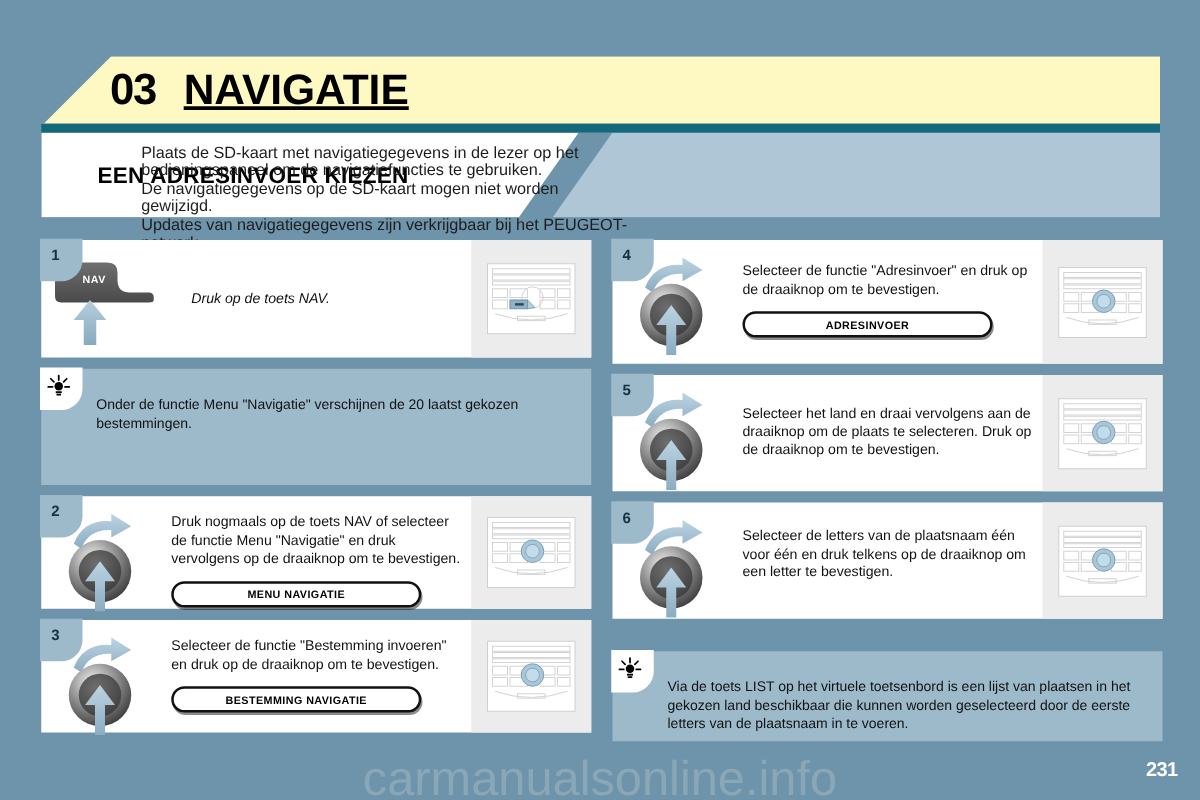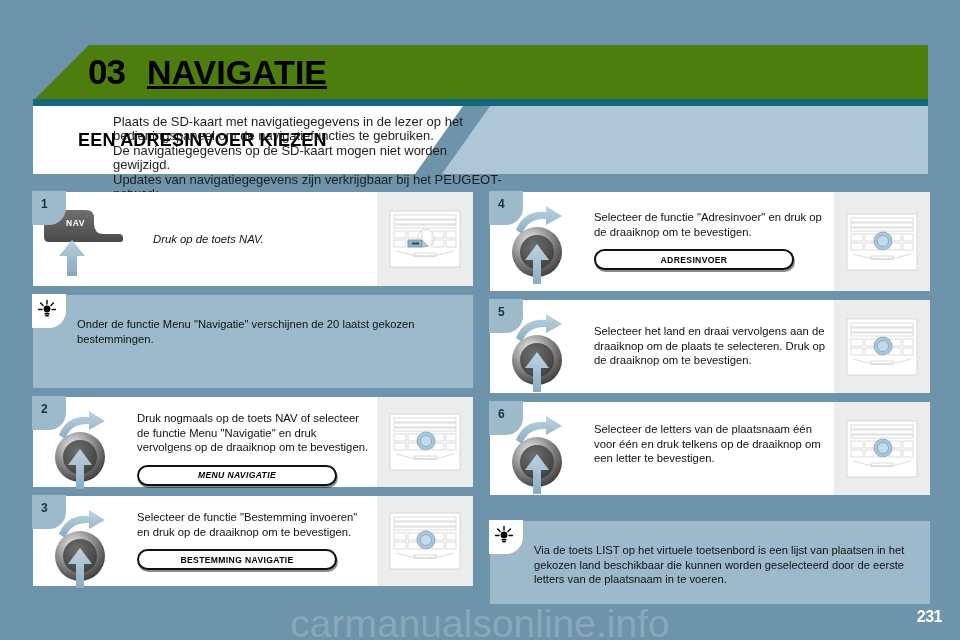--- a/index.html
+++ b/index.html
@@ -40,21 +40,21 @@
     letter-spacing: -0.5px;
   }
 
   
   .chapter-band {
     position: absolute;
     left: 33px;
     top: 45px;
     width: 895px;
     height: 54px;
-    background: #4d7c0f;
+    background: #fef9c3;
     z-index: 2;
     -webkit-clip-path: polygon(56px 0, 100% 0, 100% 100%, 0 100%, 0 56px);
     clip-path: polygon(56px 0, 100% 0, 100% 100%, 0 100%, 0 56px);
     text-align: center;
   }
   .chapter-inner {
     display: flex;
     align-items: center;
     height: 100%;
     padding-left: 55px;
@@ -213,21 +213,21 @@
     display: flex;
     align-items: center;
     justify-content: center;
     font-size: 8.6px;
     font-weight: bold;
     letter-spacing: 0.35px;
     color: #000;
     background: #fff;
     box-shadow: 1px 2px 0 rgba(0,0,0,0.45);
   }
-  .pill-w1 { width: 196px; font-style: italic; }
+  .pill-w1 { width: 196px; }
   .pill-w2 { width: 196px; }
   .pill-w3 { width: 196px; }
 
   
   .note {
     position: relative;
     background: #9dbacb;
     margin-bottom: 9px;
     padding: 22px 18px 20px 44px;
     box-sizing: border-box;
@@ -627,21 +627,21 @@
           <rect x="58" y="31" width="10" height="7"></rect>
           <path d="M8 42 Q37 52 66 42"></path>
           <rect x="26" y="44" width="22" height="3.5"></rect>
         </g>
         <circle cx="38" cy="29" r="9" fill="#a9c7da" stroke="#7fa0b6" stroke-width="0.8"></circle>
         <circle cx="38" cy="29" r="5.5" fill="#c3dbea" stroke="#7fa0b6" stroke-width="0.7"></circle>
       </svg>
     </div>
   </div>
 
-  <div class="note" style="height:83px;margin-top:26px;">
+  <div class="note" style="height:72px;margin-top:26px;">
     <div class="note-icon">
       <svg width="22" height="22" viewBox="0 0 22 22">
         <g stroke="#000" stroke-width="1.4" stroke-linecap="round">
           <line x1="11" y1="2.5" x2="11" y2="6"></line>
           <line x1="4.6" y1="5" x2="7.1" y2="7.5"></line>
           <line x1="17.4" y1="5" x2="14.9" y2="7.5"></line>
           <line x1="2.6" y1="11.5" x2="6" y2="11.5"></line>
           <line x1="19.4" y1="11.5" x2="16" y2="11.5"></line>
         </g>
         <circle cx="11" cy="11" r="3.4" fill="#000"></circle>

